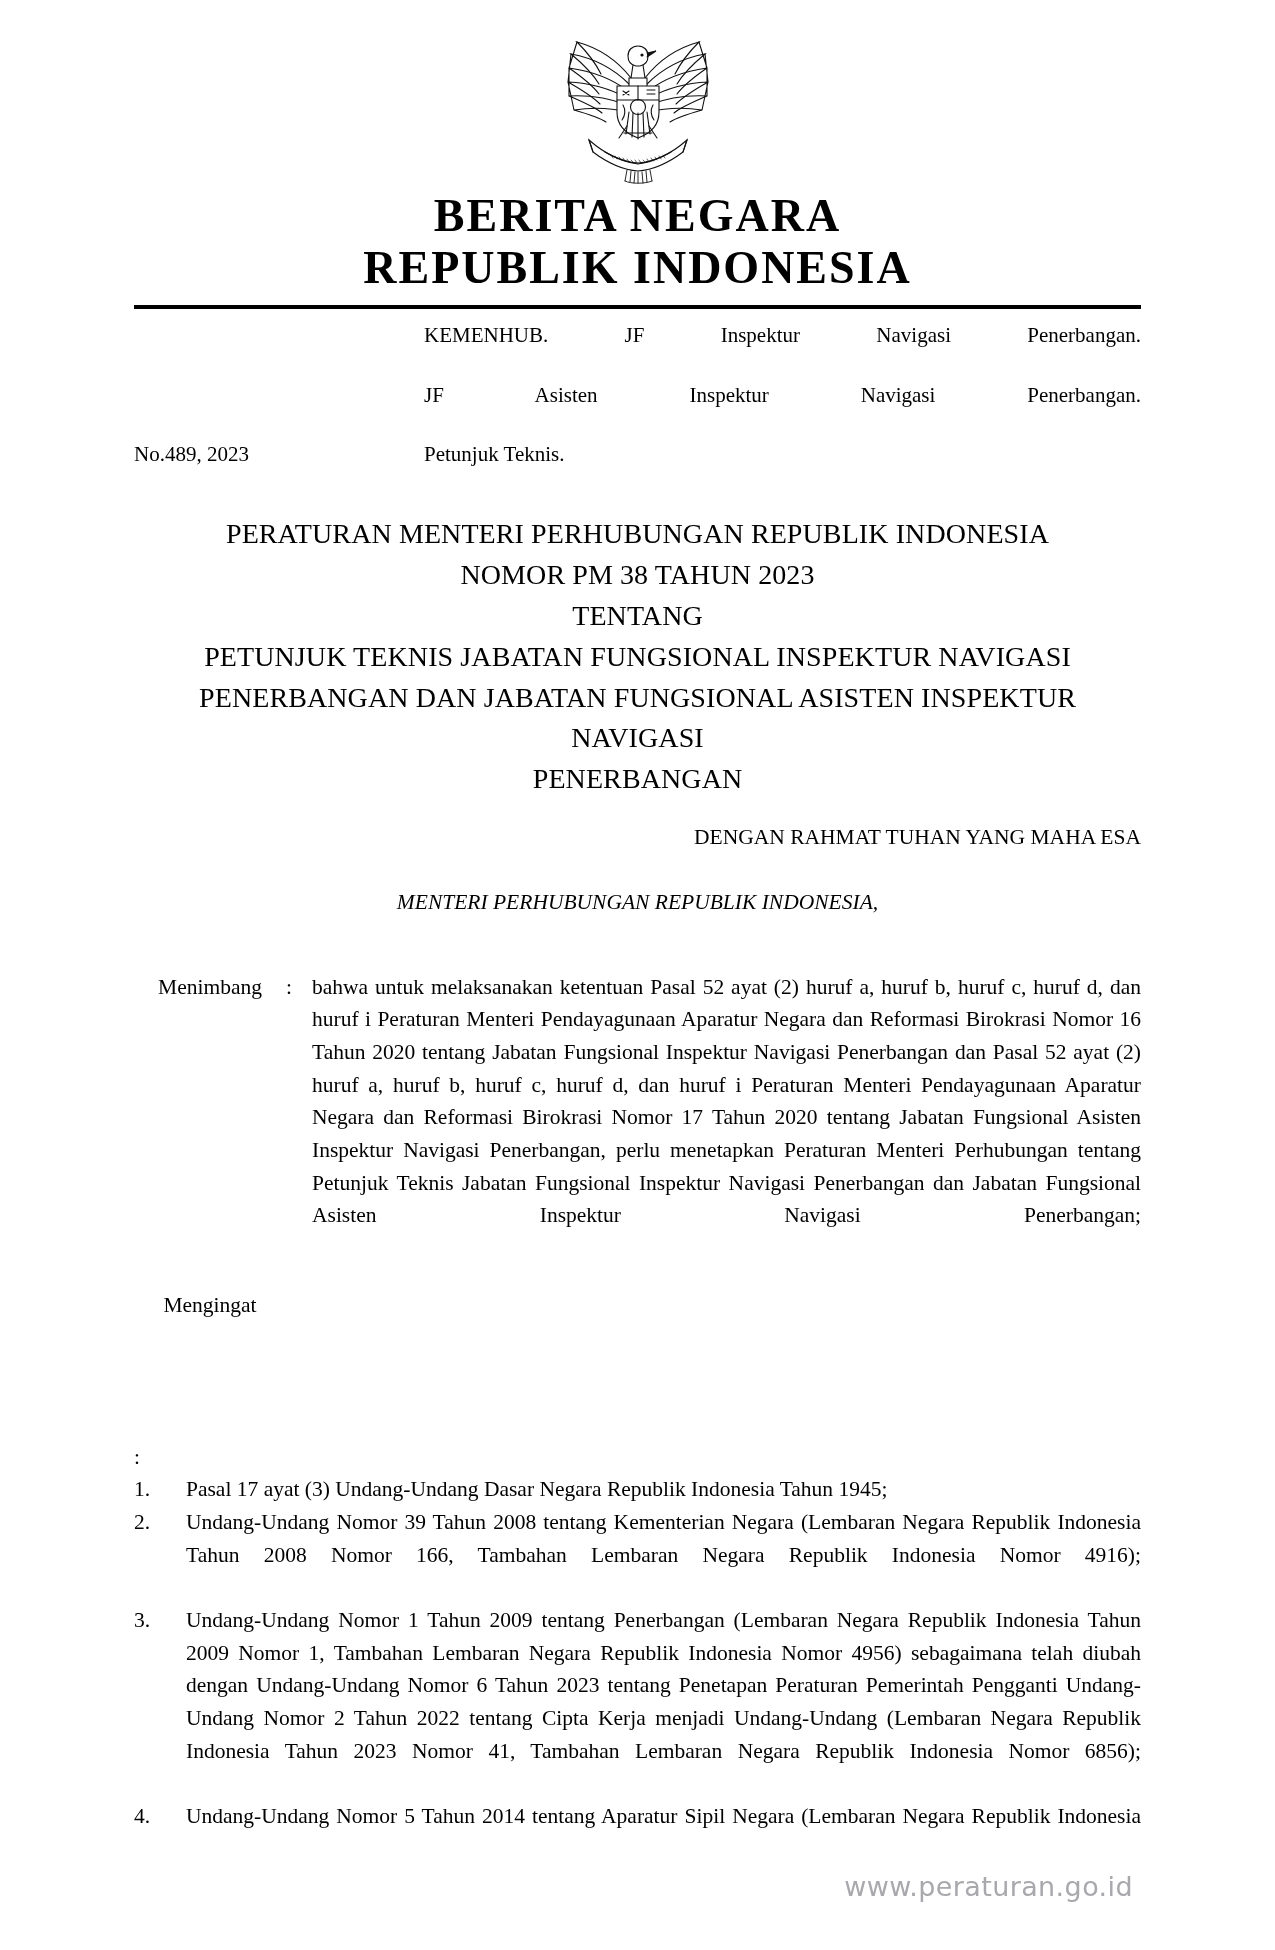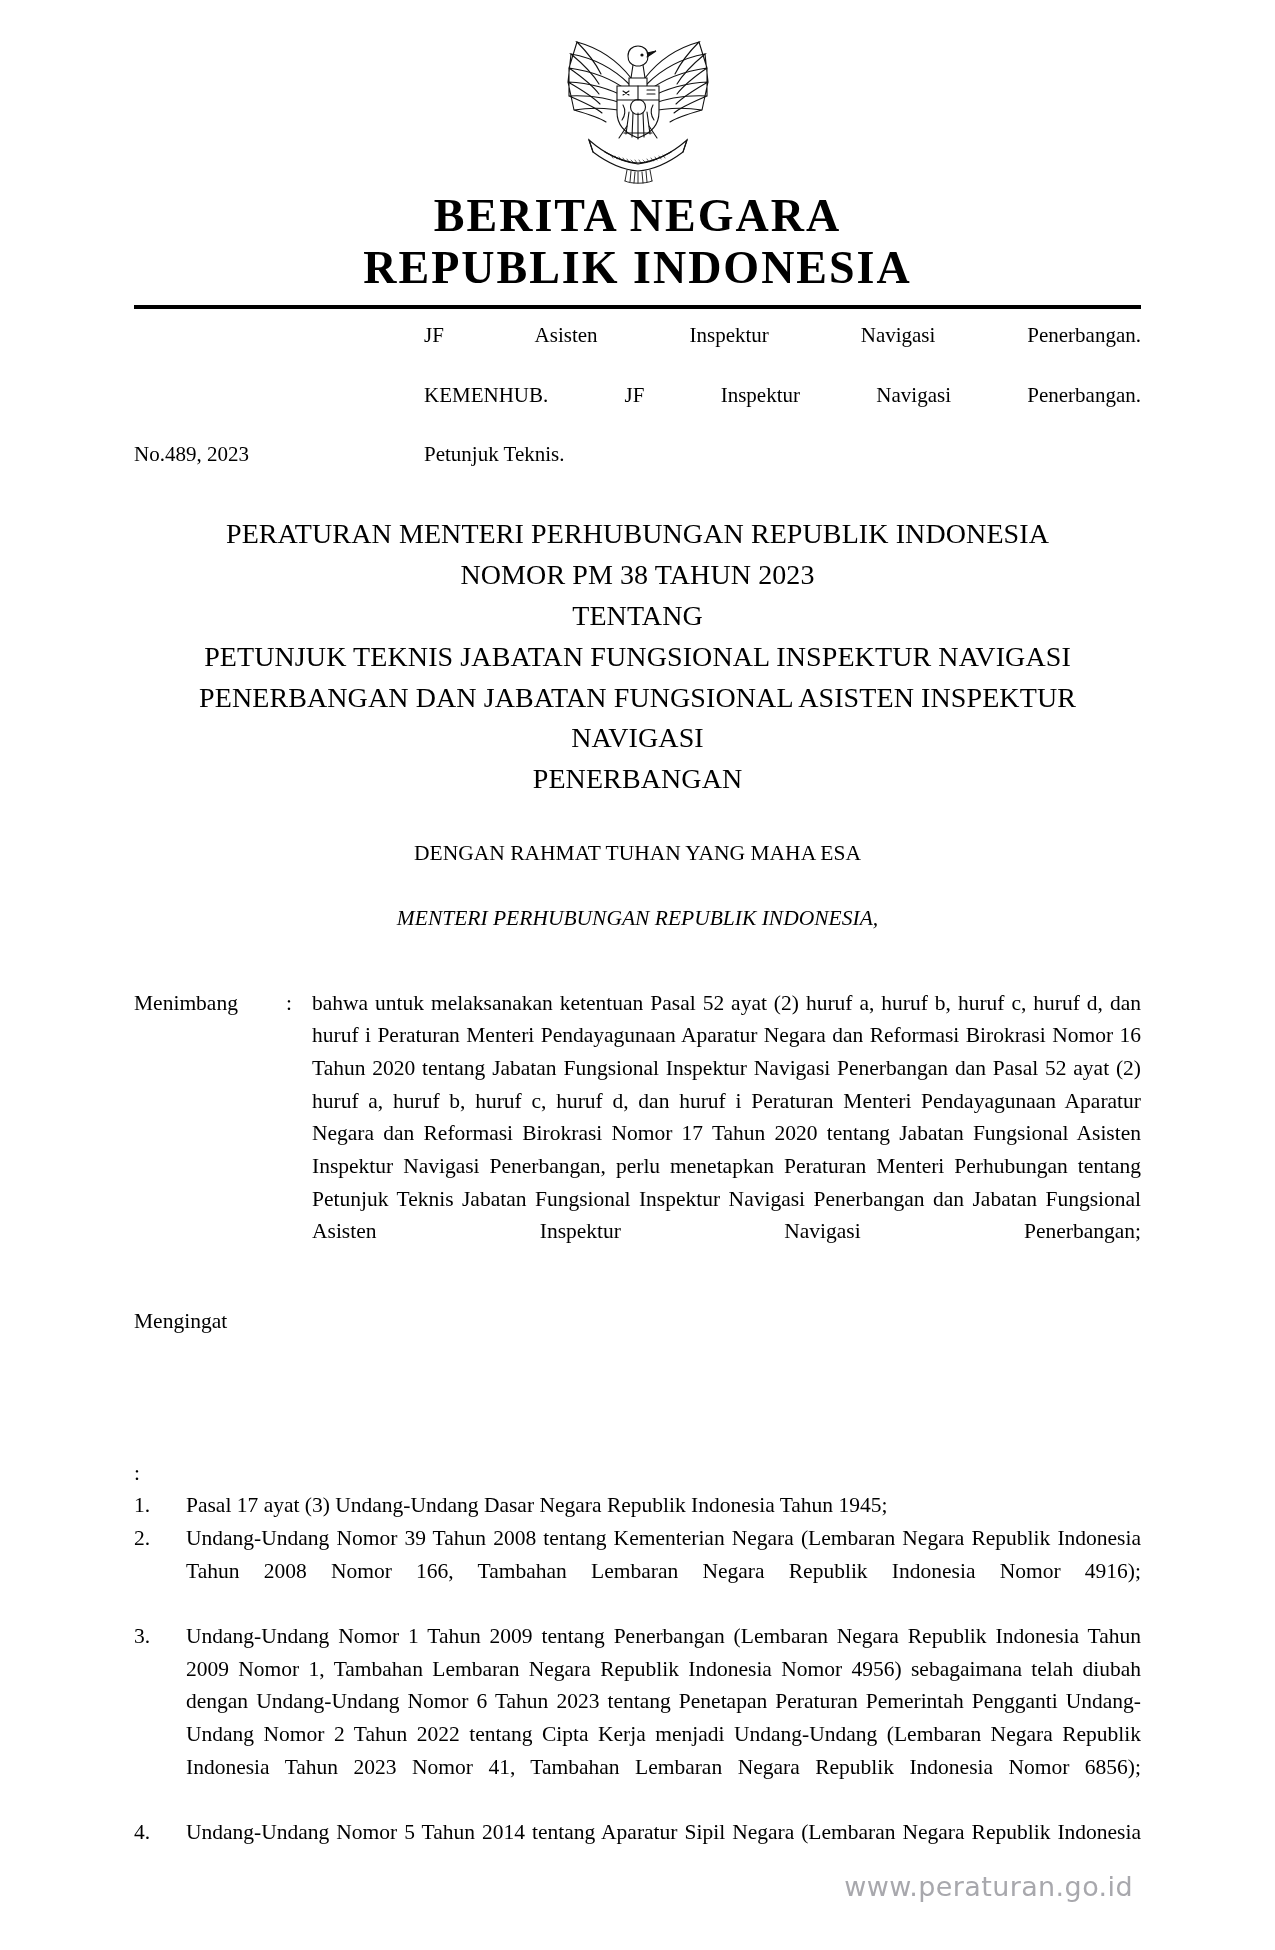--- a/index.html
+++ b/index.html
@@ -81,23 +81,23 @@
   .title-block {
     text-align: center;
     margin-top: 44px;
     font-size: 28px;
     line-height: 1.46;
     letter-spacing: 0.1px;
   }
   .title-block div { margin: 0; }
 
   .invocation {
-    text-align: center;
+    text-align: right;
     font-size: 21.5px;
-    margin-top: 38px;
+    margin-top: 22px;
     line-height: 1.45;
   }
   .ministry-line {
     text-align: center;
     font-size: 21.5px;
     margin-top: 34px;
     line-height: 1.45;
     font-style: italic;
   }
 
@@ -109,20 +109,21 @@
     align-items: flex-start;
     font-size: 21.5px;
     line-height: 1.52;
   }
   .clause + .clause { margin-top: 24px; flex-direction: column; }
 
   .clause-label {
     width: 152px;
     flex: 0 0 152px;
     white-space: nowrap;
+    text-align: center;
   }
   .clause-colon {
     width: 26px;
     flex: 0 0 26px;
   }
   .clause-body {
     flex: 1 1 auto;
     text-align: justify;
     text-justify: inter-word;
     hyphens: none;
@@ -241,22 +242,22 @@
 
   <div class="masthead">
     <div class="masthead-line masthead-line-1">BERITA NEGARA</div>
     <div class="masthead-line masthead-line-2">REPUBLIK INDONESIA</div>
   </div>
   <hr class="rule">
 
   <div class="meta-row">
     <div class="meta-no">No.489, 2023</div>
     <div class="meta-subject">
+      <p class="j">KEMENHUB. JF Inspektur Navigasi Penerbangan.</p>
       <p class="j">JF Asisten Inspektur Navigasi Penerbangan.</p>
-      <p class="j">KEMENHUB. JF Inspektur Navigasi Penerbangan.</p>
       <p>Petunjuk Teknis.</p>
     </div>
   </div>
 
   <div class="title-block">
     <div>PERATURAN MENTERI PERHUBUNGAN REPUBLIK INDONESIA</div>
     <div>NOMOR PM 38 TAHUN 2023</div>
     <div>TENTANG</div>
     <div>PETUNJUK TEKNIS JABATAN FUNGSIONAL INSPEKTUR NAVIGASI</div>
     <div>PENERBANGAN DAN JABATAN FUNGSIONAL ASISTEN INSPEKTUR NAVIGASI</div>

